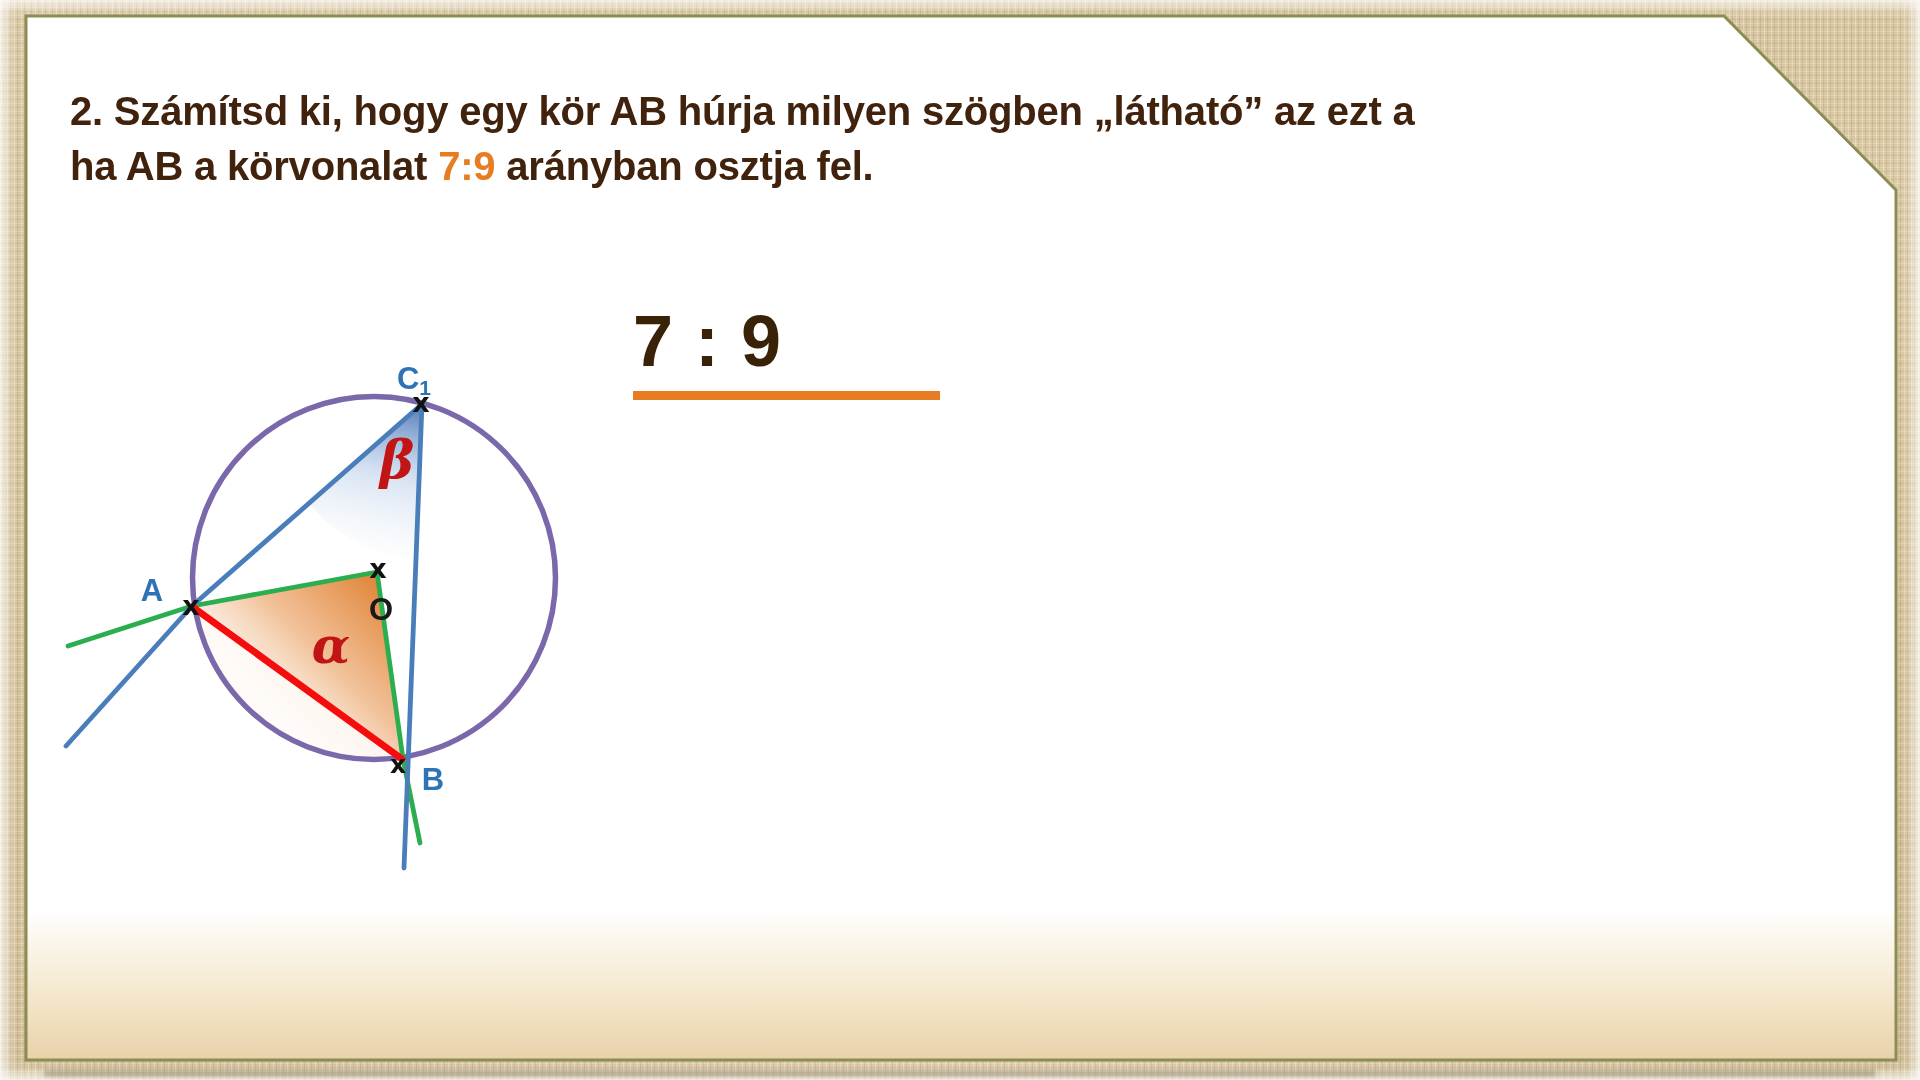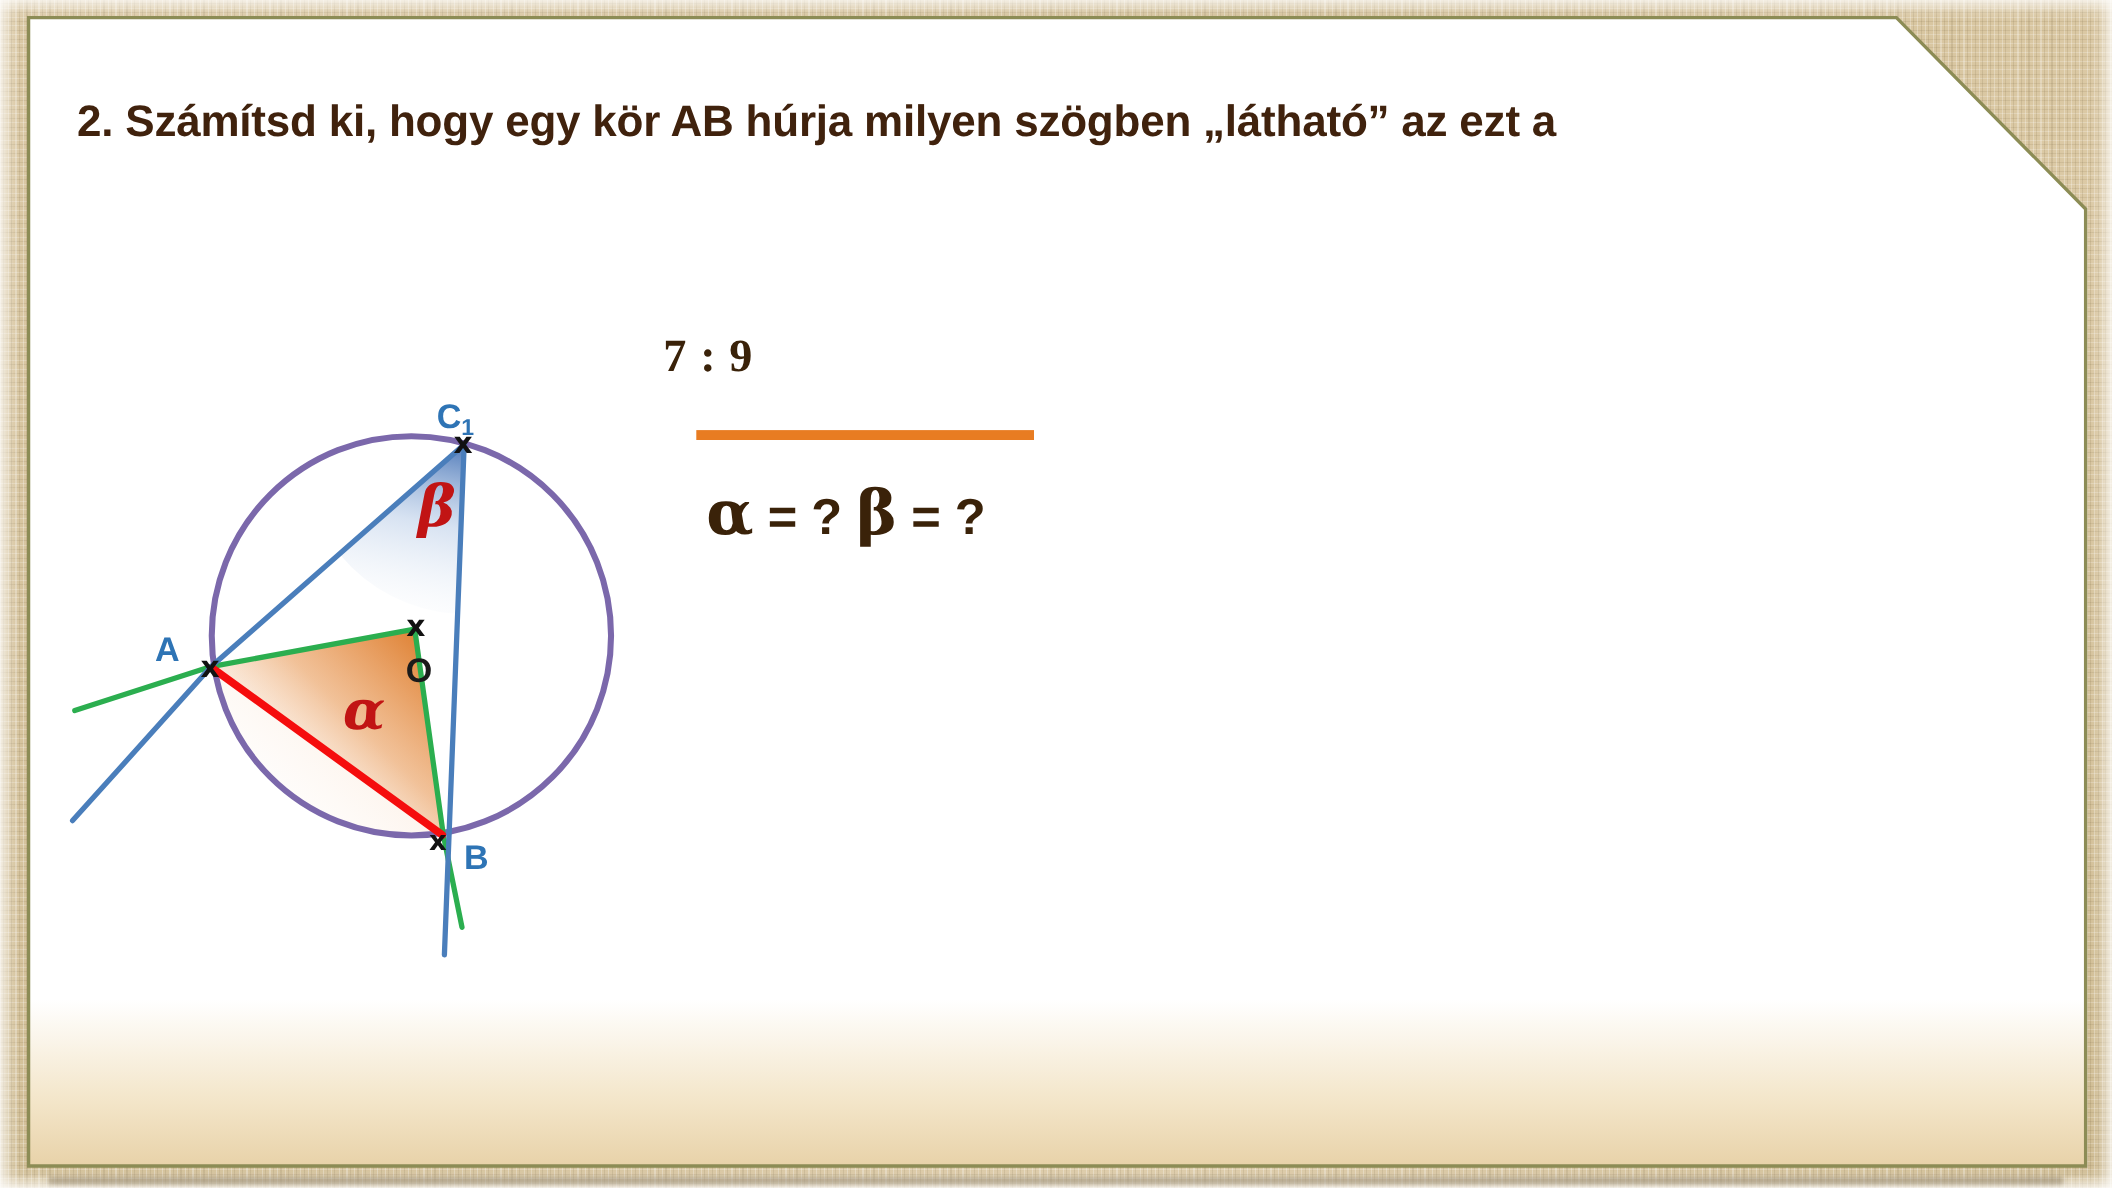--- a/index.html
+++ b/index.html
@@ -21,22 +21,22 @@
     position:absolute;left:44px;right:44px;bottom:3px;height:7px;
     background:rgba(96,80,48,0.35);filter:blur(2px);border-radius:4px;
   }
   .title{
     position:absolute;left:70px;top:84px;width:1650px;
     color:#40220d;font-size:40px;line-height:55px;font-weight:bold;
     letter-spacing:-0.2px;
   }
   .title .ratio-accent{color:#e87c22;}
   .ratio-display{
-    position:absolute;left:603px;top:300px;
-    color:#3a2209;font-size:42px;font-weight:bold;letter-spacing:1px;font-family:Liberation Serif, serif;
+    position:absolute;left:633px;top:300px;
+    color:#3a2209;font-size:72px;font-weight:bold;letter-spacing:1px;
   }
   .ratio-underline{
     position:absolute;left:633px;top:391px;width:307px;height:9px;
     background:#e87c22;
   }
   .question{
     position:absolute;left:642px;top:433px;
     color:#3a2209;font-size:46px;font-weight:bold;
   }
   .question span{white-space:pre;}
@@ -62,28 +62,26 @@
         <stop offset="1" stop-color="#e8d2a9"></stop>
       </linearGradient>
     </defs>
     <path d="M 26,16 H 1724 L 1896,190 V 1060 H 26 Z" fill="url(#pageGrad)" stroke="#8c8c55" stroke-width="3" stroke-linejoin="miter"></path>
   </svg>
 
   <div class="bottom-edge-shadow"></div>
 
   <div class="title">
     <div>2. Számítsd ki, hogy egy kör AB húrja milyen szögben „látható” az ezt a</div>
+    <div><span>ha AB a körvonalat </span><span class="ratio-accent">7:9</span><span> arányban osztja fel.</span></div>
   </div>
 
   <div class="ratio-display">7 : 9</div>
   <div class="ratio-underline"></div>
 
-  <div class="question">
-    <span class="greek">α</span><span> = ? </span><span class="greek">β</span><span> = ?</span>
-  </div>
 
   <svg class="diagram-svg" viewBox="0 0 1920 1080">
     <defs>
       <linearGradient id="betaGrad" gradientUnits="userSpaceOnUse" x1="420" y1="408" x2="388" y2="565">
         <stop offset="0" stop-color="#3a6ab1" stop-opacity="0.85"></stop>
         <stop offset="0.45" stop-color="#96b4dc" stop-opacity="0.38"></stop>
         <stop offset="1" stop-color="#eef2f8" stop-opacity="0.08"></stop>
       </linearGradient>
       <linearGradient id="alphaSectorGrad" gradientUnits="userSpaceOnUse" x1="390" y1="560" x2="230" y2="730">
         <stop offset="0" stop-color="#f2b784" stop-opacity="0.55"></stop>

